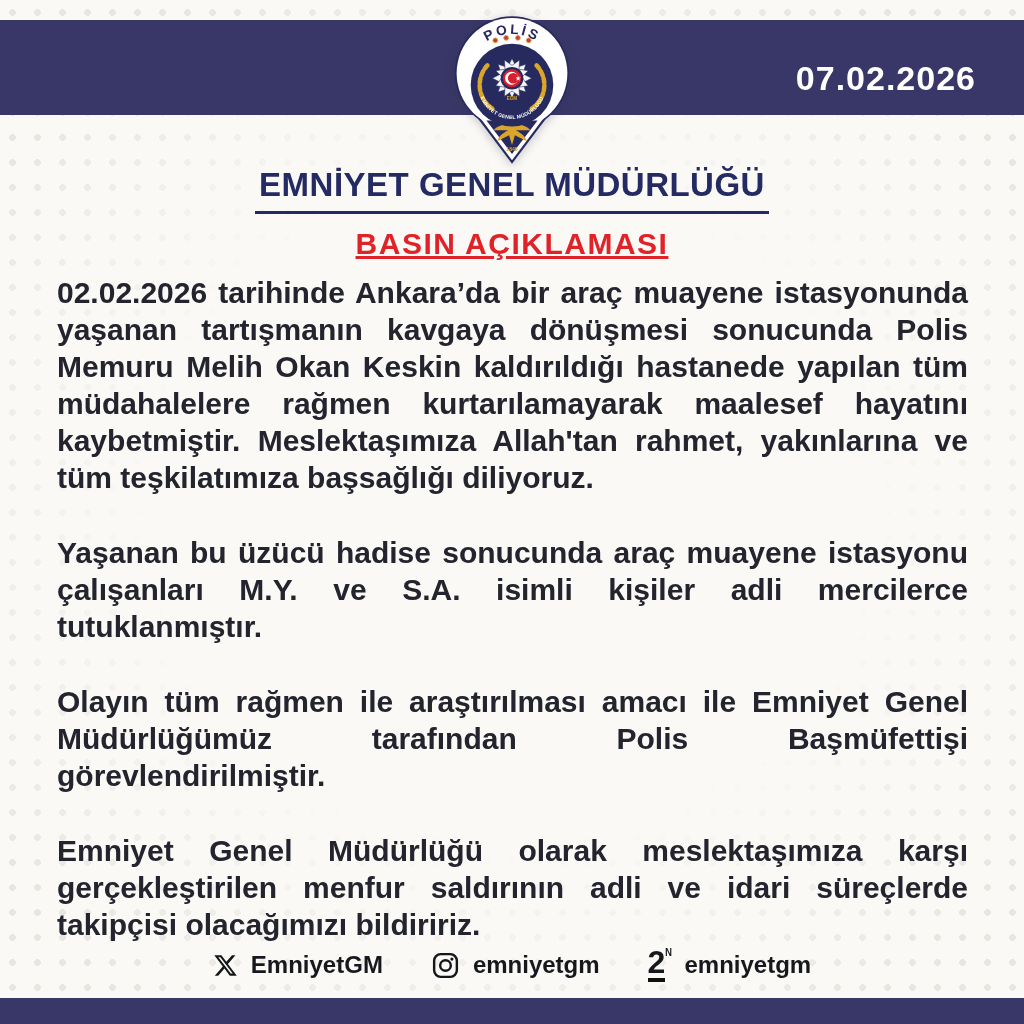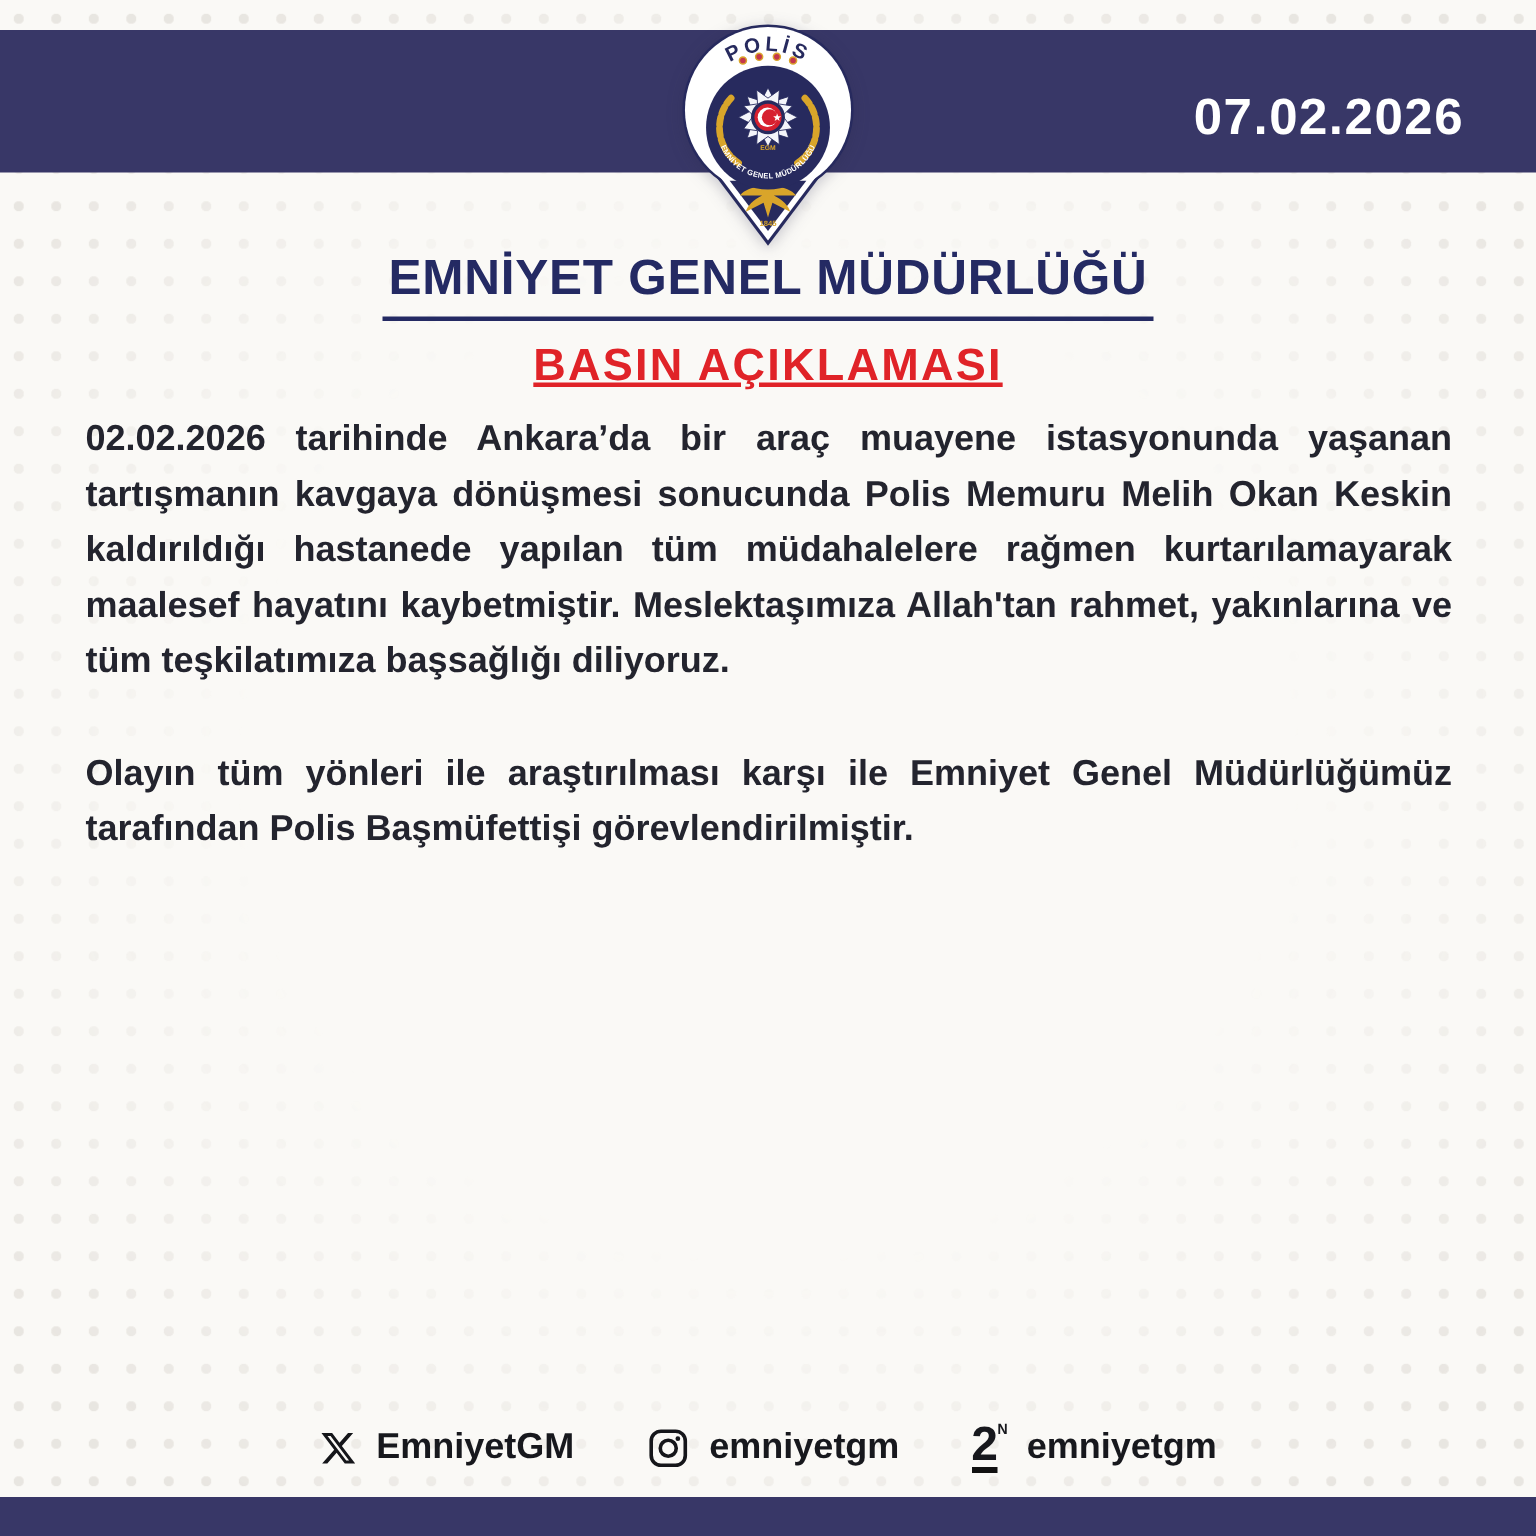--- a/index.html
+++ b/index.html
@@ -40,21 +40,21 @@
   }
   .subtitle{
     margin:13px 0 0;font-size:30px;font-weight:bold;letter-spacing:1.5px;
     color:#e02328;
     text-decoration:underline;
   }
   .content{
     position:absolute;top:274px;left:57px;right:56px;color:#23242e;
   }
   .content p{
-    margin:0 0 38px;font-size:24px;line-height:37px;font-weight:bold;
+    margin:0 0 38px;font-size:30px;line-height:37px;font-weight:bold;
     text-align:justify;
   }
   .content p:last-child{margin-bottom:0;}
   .socials{
     position:absolute;left:0;right:0;bottom:42px;
     display:flex;justify-content:center;align-items:center;gap:48px;
     color:#17181d;
   }
   .social{display:flex;align-items:center;gap:13px;font-size:24px;font-weight:600;}
   .social svg{display:block;}
@@ -126,21 +126,23 @@
   </text>
 </svg>
 
 <div class="title-block">
   <h1 class="page-title">EMNİYET GENEL MÜDÜRLÜĞÜ</h1>
   <h2 class="subtitle">BASIN AÇIKLAMASI</h2>
 </div>
 
 <div class="content">
   <p>02.02.2026 tarihinde Ankara’da bir araç muayene istasyonunda yaşanan tartışmanın kavgaya dönüşmesi sonucunda Polis Memuru Melih Okan Keskin kaldırıldığı hastanede yapılan tüm müdahalelere rağmen kurtarılamayarak maalesef hayatını kaybetmiştir. Meslektaşımıza Allah'tan rahmet, yakınlarına ve tüm teşkilatımıza başsağlığı diliyoruz.</p>
-  <p>Olayın tüm yönleri ile araştırılması karşı ile Emniyet Genel Müdürlüğümüz tarafından Polis Başmüfettişi görevlendirilmiştir.</p>
+  <p>Yaşanan bu üzücü hadise sonucunda araç muayene istasyonu çalışanları M.Y. ve S.A. isimli kişiler adli mercilerce tutuklanmıştır.</p>
+  <p>Olayın tüm rağmen ile araştırılması amacı ile Emniyet Genel Müdürlüğümüz tarafından Polis Başmüfettişi görevlendirilmiştir.</p>
+  <p>Emniyet Genel Müdürlüğü olarak meslektaşımıza karşı gerçekleştirilen menfur saldırının adli ve idari süreçlerde takipçisi olacağımızı bildiririz.</p>
 </div>
 
 <div class="socials">
   <div class="social">
     <span>
       <svg width="25" height="25" viewBox="0 0 24 24" fill="#15161a" xmlns="http://www.w3.org/2000/svg">
         <path d="M18.244 2.25h3.308l-7.227 8.26 8.502 11.24H16.17l-5.214-6.817L4.99 21.75H1.68l7.73-8.835L1.254 2.25H8.08l4.713 6.231 5.451-6.231zm-1.161 17.52h1.833L7.084 4.126H5.117l11.966 15.644z"></path>
       </svg>
     </span>
     <span>EmniyetGM</span>

